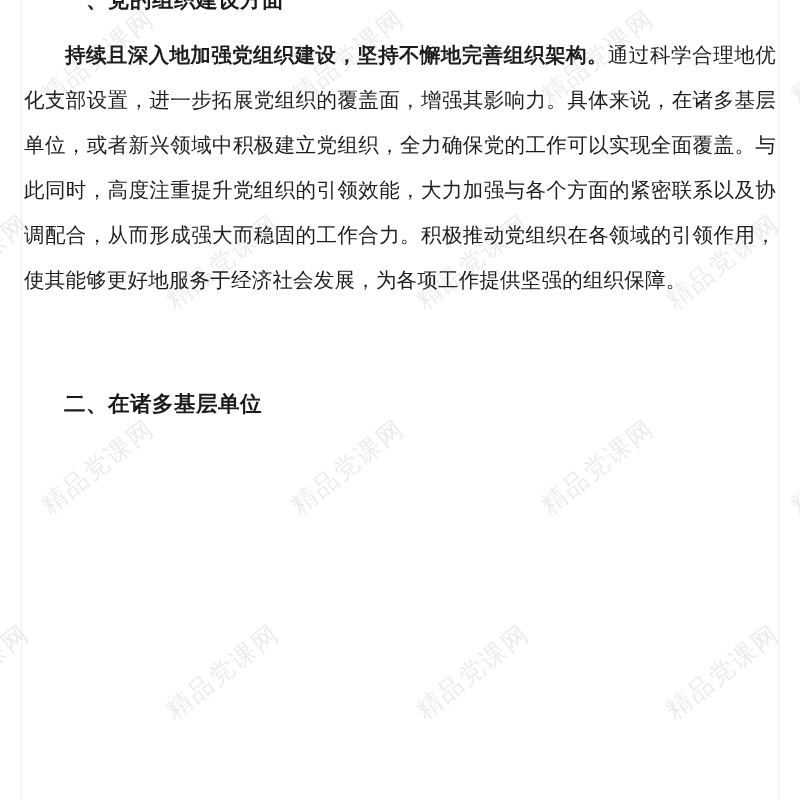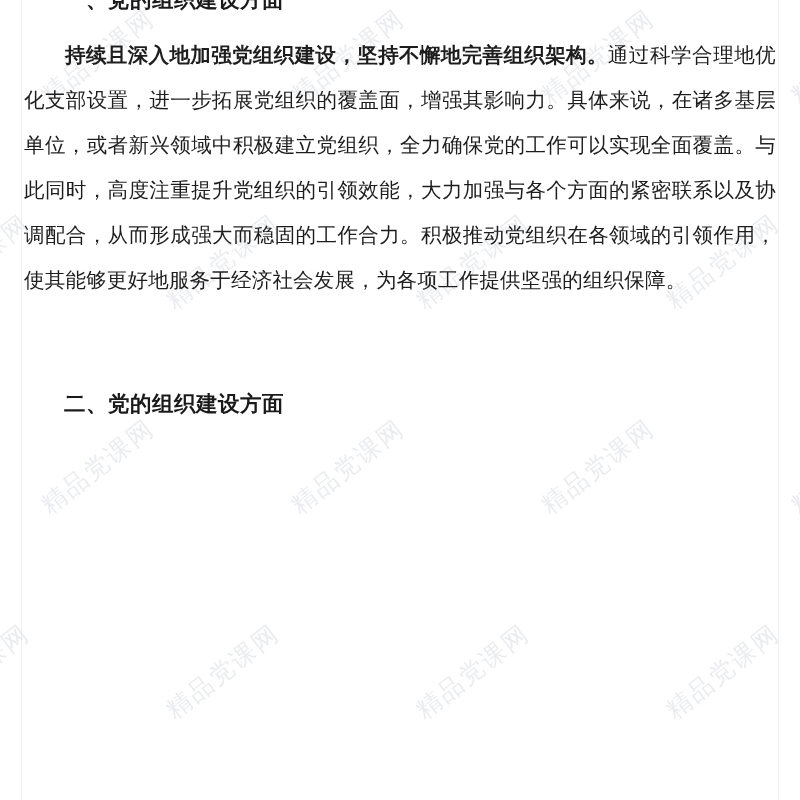--- a/index.html
+++ b/index.html
@@ -134,19 +134,19 @@
   <div id="content">
 
     <h2 class="heading" id="heading-one">一、党的组织建设方面</h2>
 
     <div class="gap-after-h1"></div>
 
     <p class="para"><b>持续且深入地加强党组织建设，坚持不懈地完善组织架构。</b><span>通过科学合理地优化支部设置，进一步拓展党组织的覆盖面，增强其影响力。具体来说，在诸多基层单位，或者新兴领域中积极建立党组织，全力确保党的工作可以实现全面覆盖。与此同时，高度注重提升党组织的引领效能，大力加强与各个方面的紧密联系以及协调配合，从而形成强大而稳固的工作合力。积极推动党组织在各领域的引领作用，使其能够更好地服务于经济社会发展，为各项工作提供坚强的组织保障。</span></p>
 
     <div class="gap-after-p1"></div>
 
-    <h2 class="heading" id="heading-two">二、党的组织建设方面</h2>
+    <h2 class="heading" id="heading-two">二、在诸多基层单位</h2>
 
     <div class="gap-after-h2"></div>
 
 
   </div>
 </div>
 
 </body></html>

